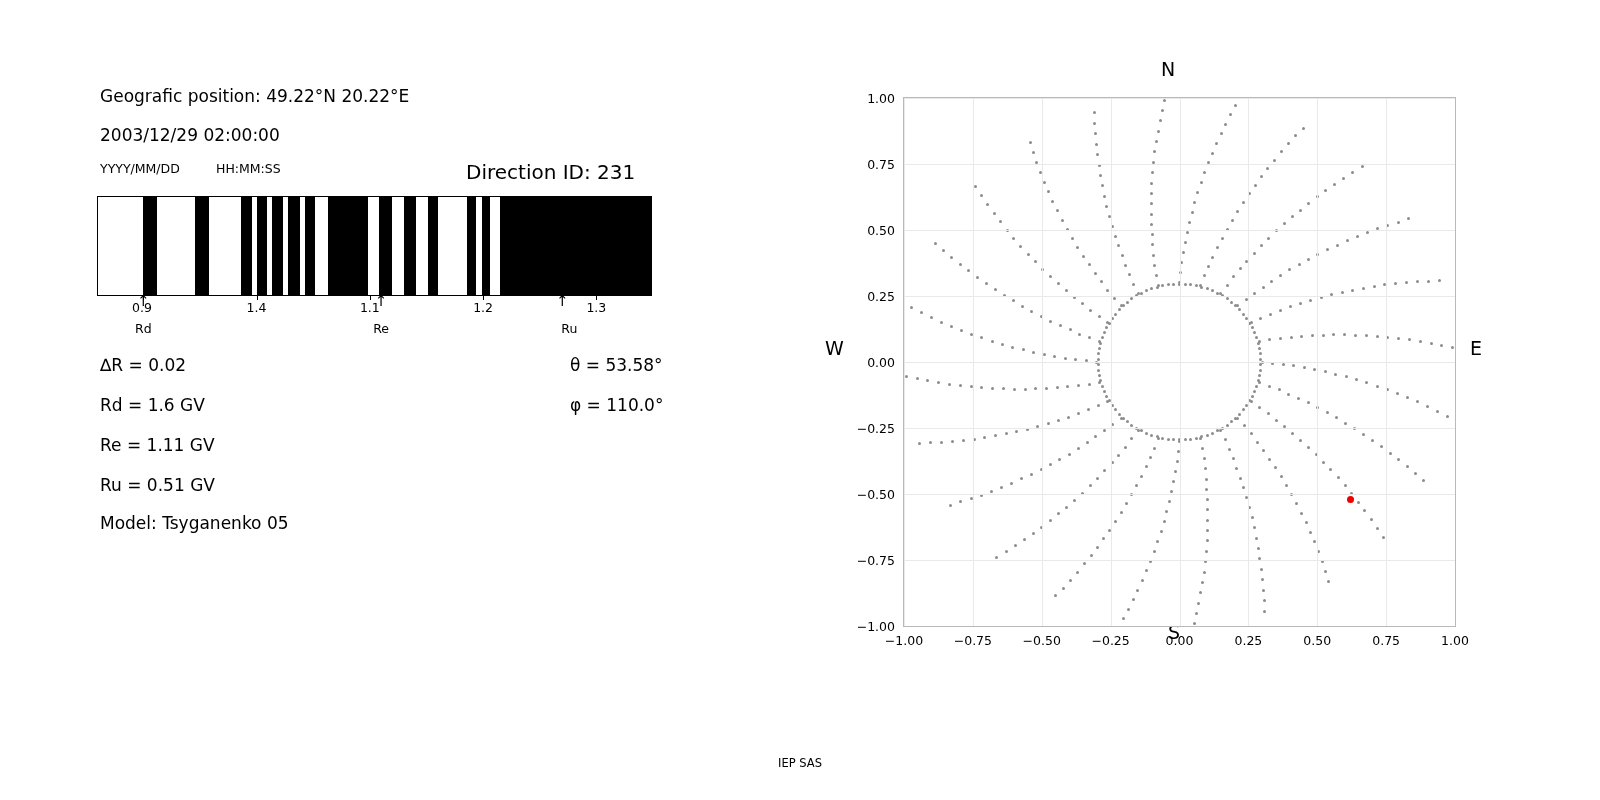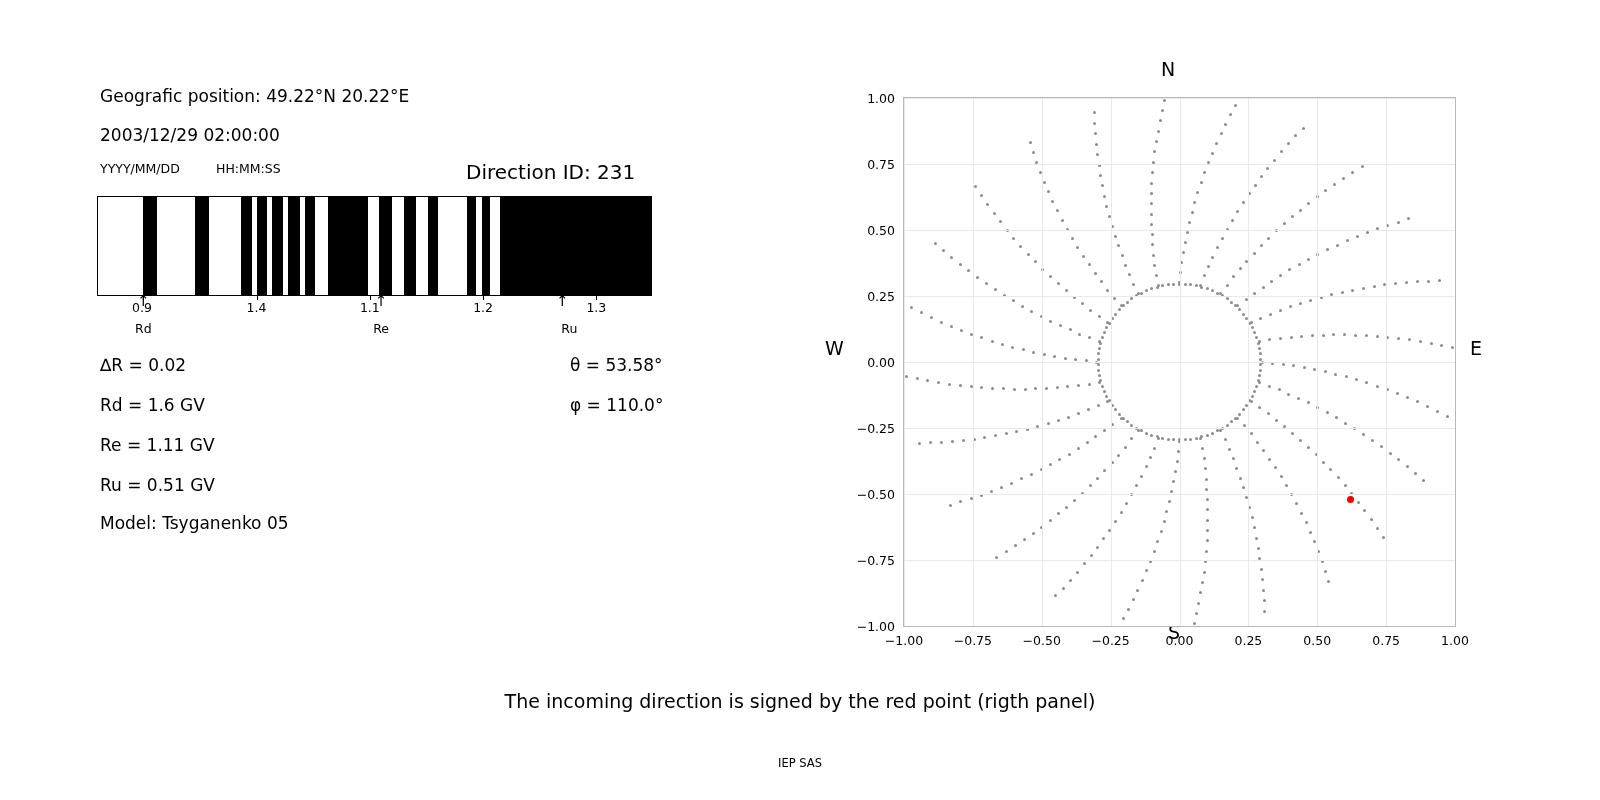--- a/index.html
+++ b/index.html
@@ -821,15 +821,14 @@
     <div class="axis-tick-y" style="left: 21px; width: 54px; top: 454px;">−0.50</div>
     <div class="axis-tick-y" style="left: 21px; width: 54px; top: 388px;">−0.25</div>
     <div class="axis-tick-y" style="left: 21px; width: 54px; top: 322px;">0.00</div>
     <div class="axis-tick-y" style="left: 21px; width: 54px; top: 256px;">0.25</div>
     <div class="axis-tick-y" style="left: 21px; width: 54px; top: 190px;">0.50</div>
     <div class="axis-tick-y" style="left: 21px; width: 54px; top: 124px;">0.75</div>
     <div class="axis-tick-y" style="left: 21px; width: 54px; top: 58px;">1.00</div>
   </div>
 
 <div id="caption">
-  <div>The incoming direction is signed by the red point (rigth panel)</div>
 </div>
 <div id="footer">IEP SAS</div>
 
 </body></html>

